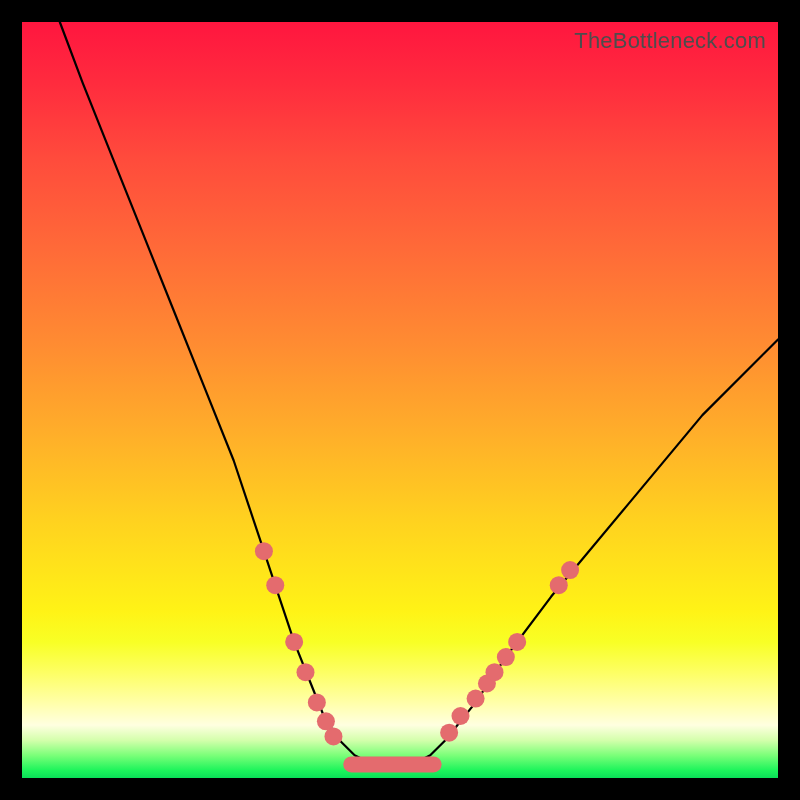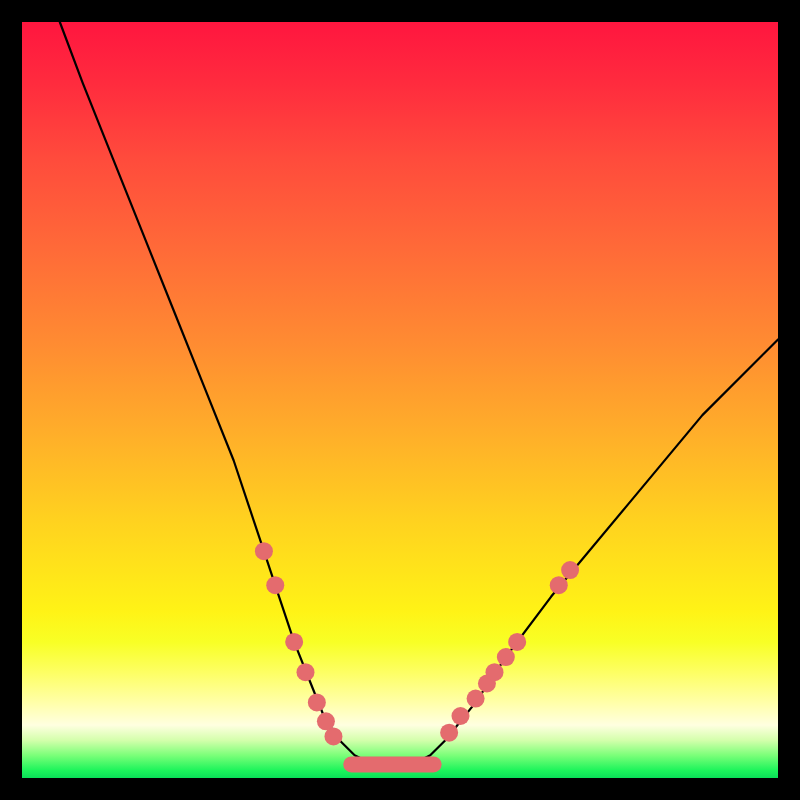--- a/index.html
+++ b/index.html
@@ -59,20 +59,21 @@
     width: 756px;
     height: 756px;
     overflow: visible;
   }
 </style>
 </head>
 <body>
 
 <div class="stage">
   <div class="plot">
+    <div class="watermark">TheBottleneck.com</div>
     <svg class="overlay" viewBox="0 0 756 756" preserveAspectRatio="none">
       <path id="curve-path" fill="none" stroke="#000000" stroke-width="2.2" stroke-linecap="round" stroke-linejoin="round" d="M37.80 0.00 L60.48 60.48 L90.72 136.08 L120.96 211.68 L151.20 287.28 L181.44 362.88 L211.68 438.48 L226.80 483.84 L241.92 529.20 L257.04 574.56 L272.16 619.92 L287.28 657.72 L302.40 695.52 L317.52 718.20 L332.64 733.32 L347.76 740.88 L362.88 740.88 L378.00 740.88 L393.12 740.88 L408.24 733.32 L423.36 718.20 L453.60 680.40 L483.84 635.04 L529.20 574.56 L604.80 483.84 L680.40 393.12 L756.00 317.52"></path>
       <g id="dots-group">
           <circle cx="241.92" cy="529.20" r="9" fill="#e46b6e"></circle>
           <circle cx="253.26" cy="563.22" r="9" fill="#e46b6e"></circle>
           <circle cx="272.16" cy="619.92" r="9" fill="#e46b6e"></circle>
           <circle cx="283.50" cy="650.16" r="9" fill="#e46b6e"></circle>
           <circle cx="294.84" cy="680.40" r="9" fill="#e46b6e"></circle>
           <circle cx="303.91" cy="699.30" r="9" fill="#e46b6e"></circle>
           <circle cx="311.47" cy="714.42" r="9" fill="#e46b6e"></circle>

